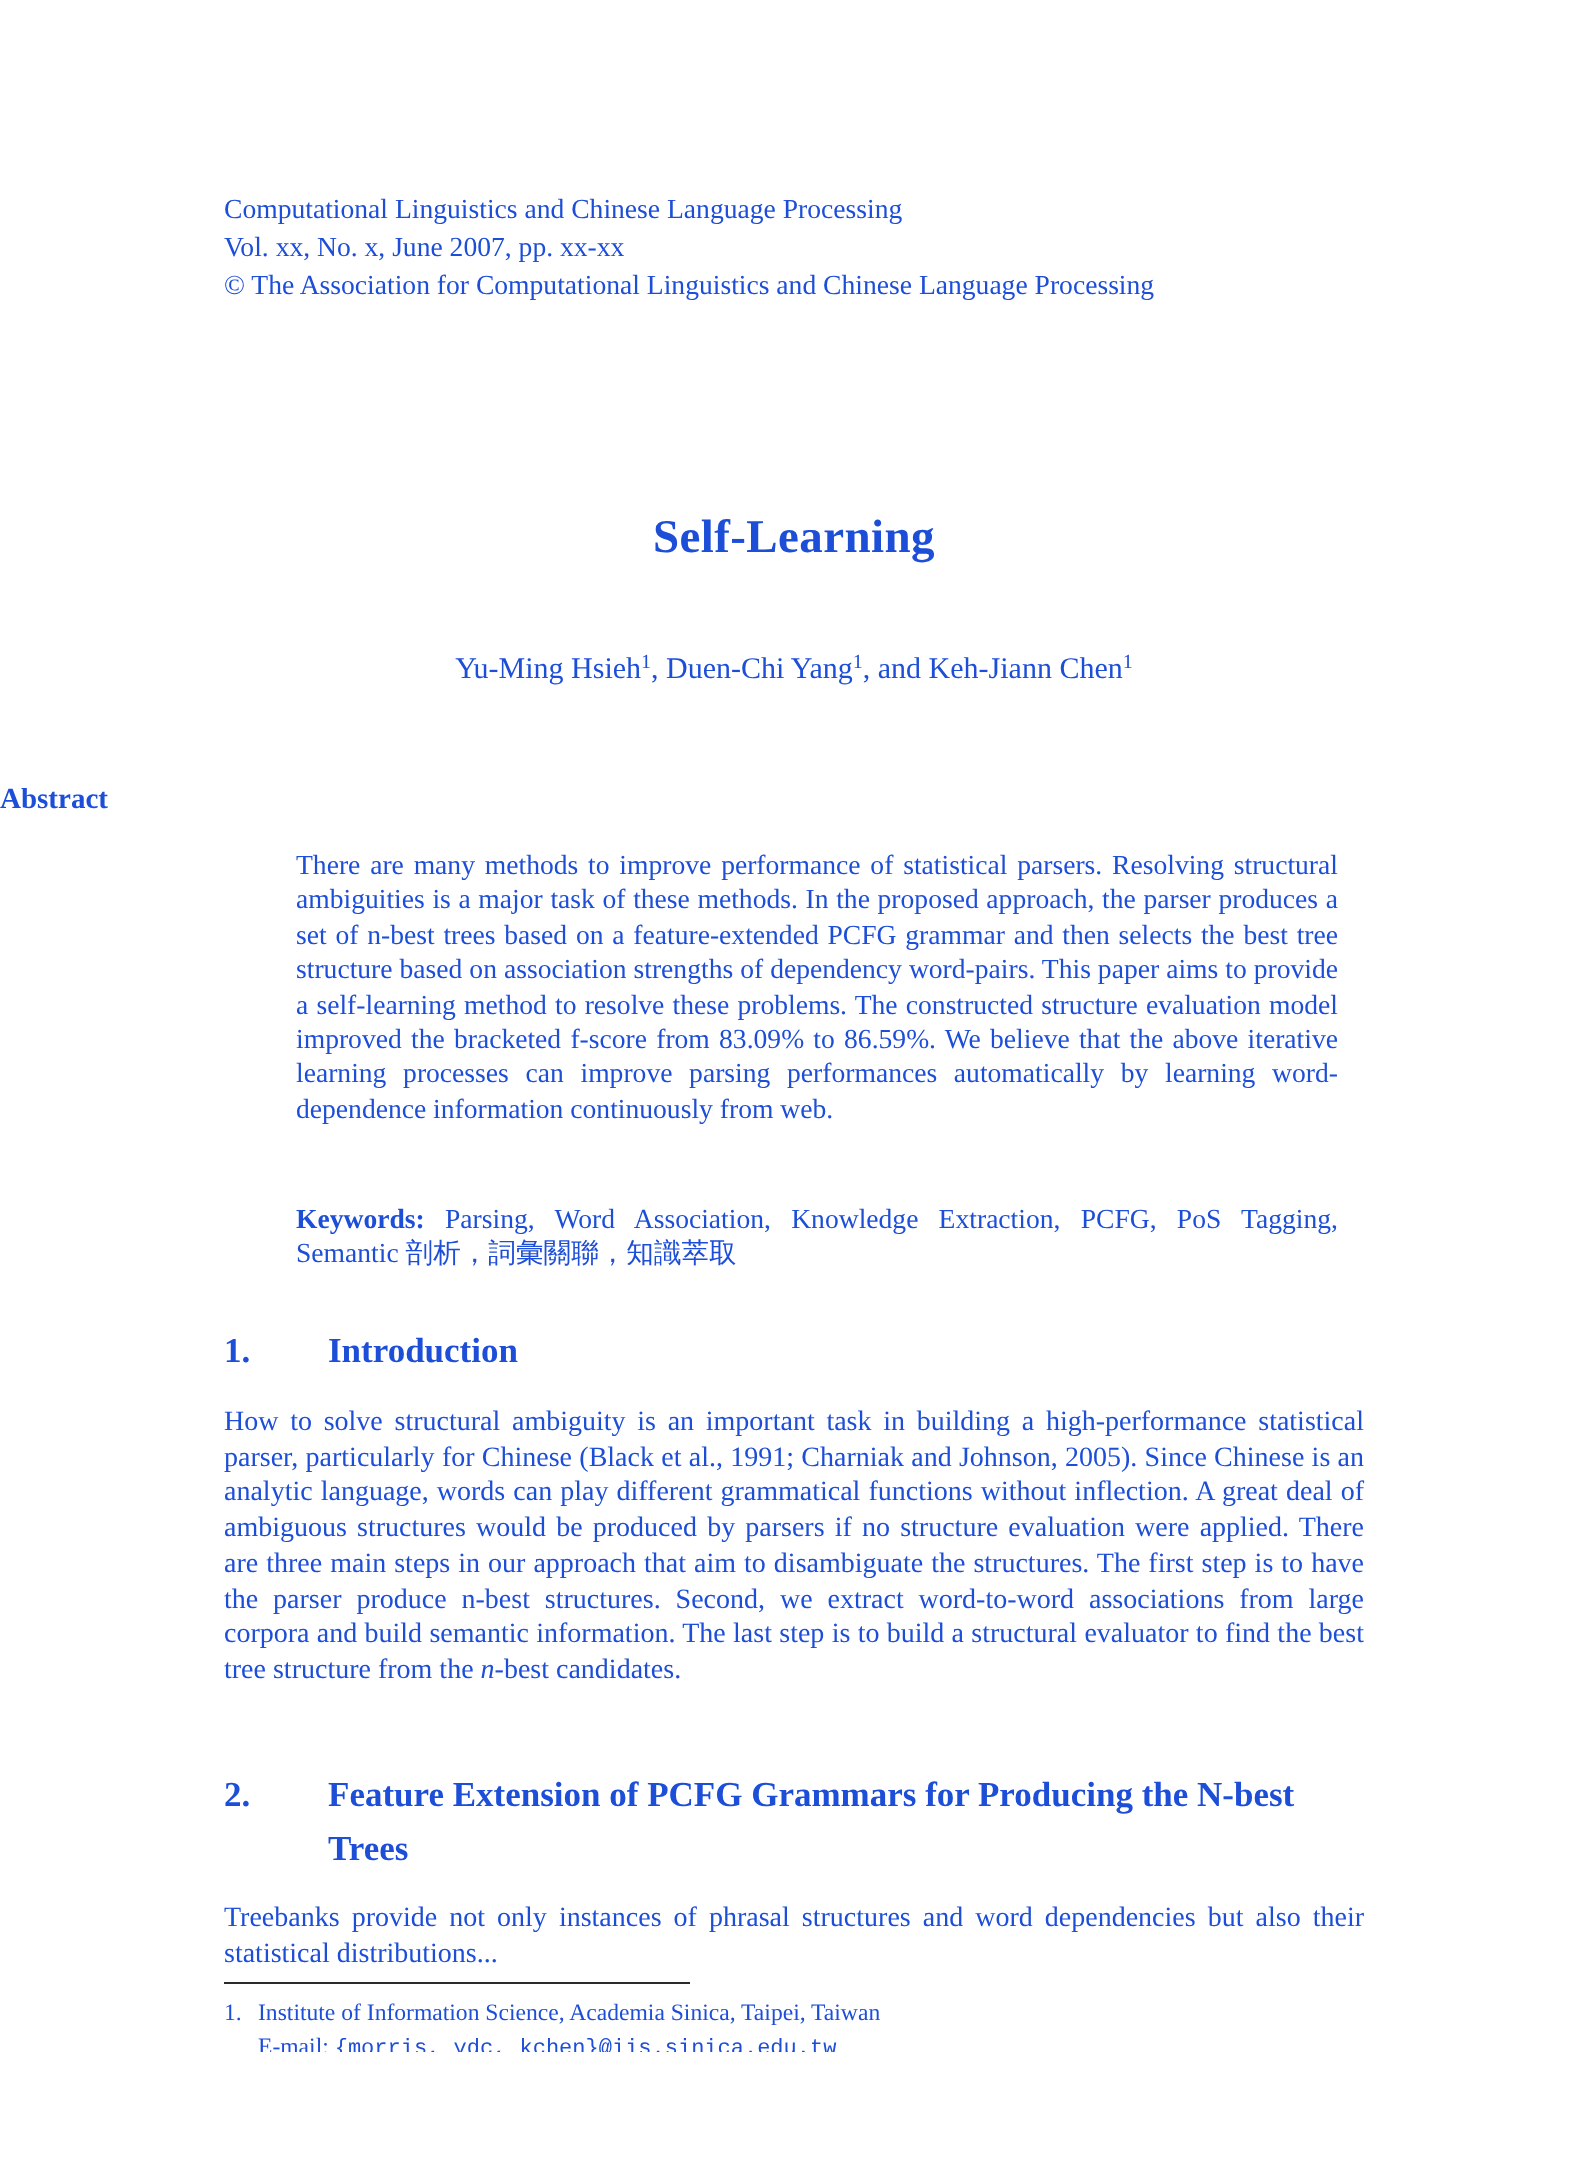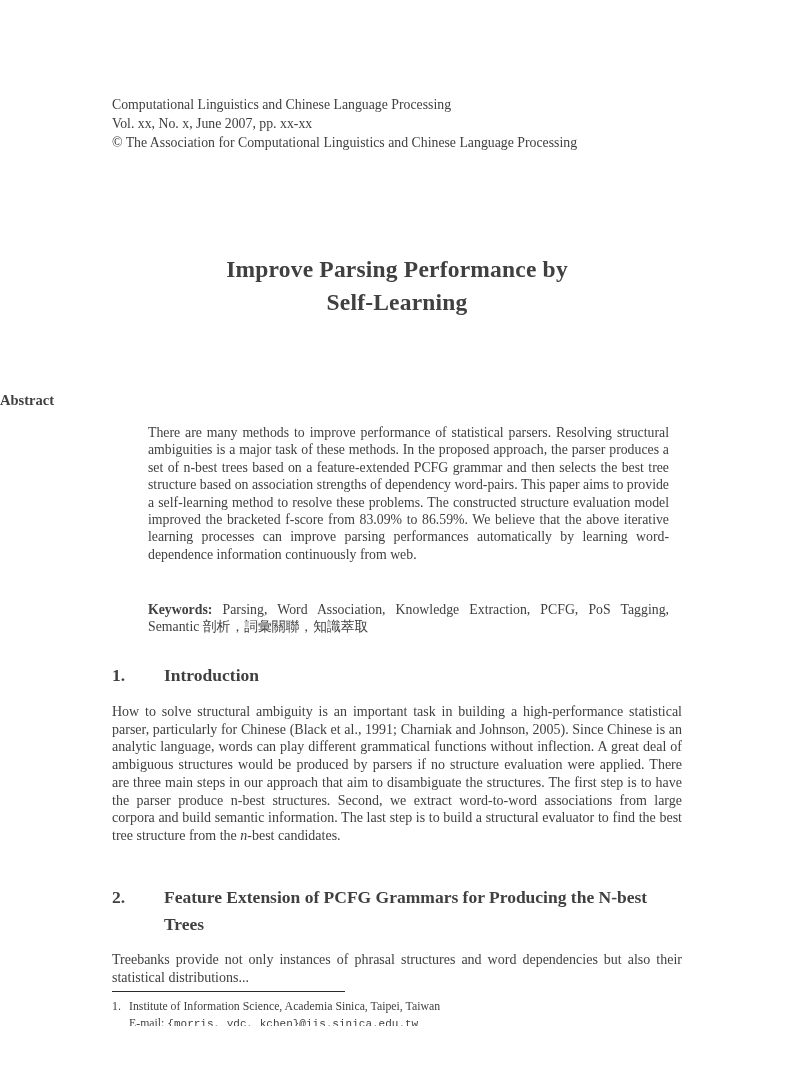--- a/index.html
+++ b/index.html
@@ -5,21 +5,21 @@
   html, body {
     margin: 0;
     padding: 0;
     background: #ffffff;
   }
   .page {
     position: relative;
     width: 794px;
     height: 1026px;
     background: #ffffff;
-    color: #404040;
+    color: #1d4ed8;
     font-family: "Liberation Serif", "DejaVu Serif", serif;
     overflow: hidden;
   }
   
   .journal-header {
     position: absolute;
     left: 112px;
     top: 95px;
     width: 580px;
     font-size: 13.8px;
@@ -148,24 +148,24 @@
 
 <div class="page">
 
   <div class="journal-header">
     <div>Computational Linguistics and Chinese Language Processing</div>
     <div>Vol. xx, No. x, June 2007, pp. xx-xx</div>
     <div>© The Association for Computational Linguistics and Chinese Language Processing</div>
   </div>
 
   <div class="paper-title">
-    <div>Improve Parsing Performance by</div>
     <div>Self-Learning</div>
   </div>
 
+  <div class="author-line"><span>Yu-Ming Hsieh</span><sup>1</sup><span>, Duen-Chi Yang</span><sup>1</sup><span>, and Keh-Jiann Chen</span><sup>1</sup></div>
 
   <div class="abstract-heading">Abstract</div>
 
   <div class="abstract-body">There are many methods to improve performance of statistical parsers. Resolving structural ambiguities is a major task of these methods. In the proposed approach, the parser produces a set of n-best trees based on a feature-extended PCFG grammar and then selects the best tree structure based on association strengths of dependency word-pairs. This paper aims to provide a self-learning method to resolve these problems. The constructed structure evaluation model improved the bracketed f-score from 83.09% to 86.59%. We believe that the above iterative learning processes can improve parsing performances automatically by learning word-dependence information continuously from web.</div>
 
   <div class="keywords-line"><span class="bold">Keywords:</span><span> Parsing, Word Association, Knowledge Extraction, PCFG, PoS Tagging, Semantic 剖析，詞彙關聯，知識萃取</span></div>
 
   <div class="section-heading" id="section1-heading">
     <span class="section-number">1.</span>
     <span class="section-title">Introduction</span>

